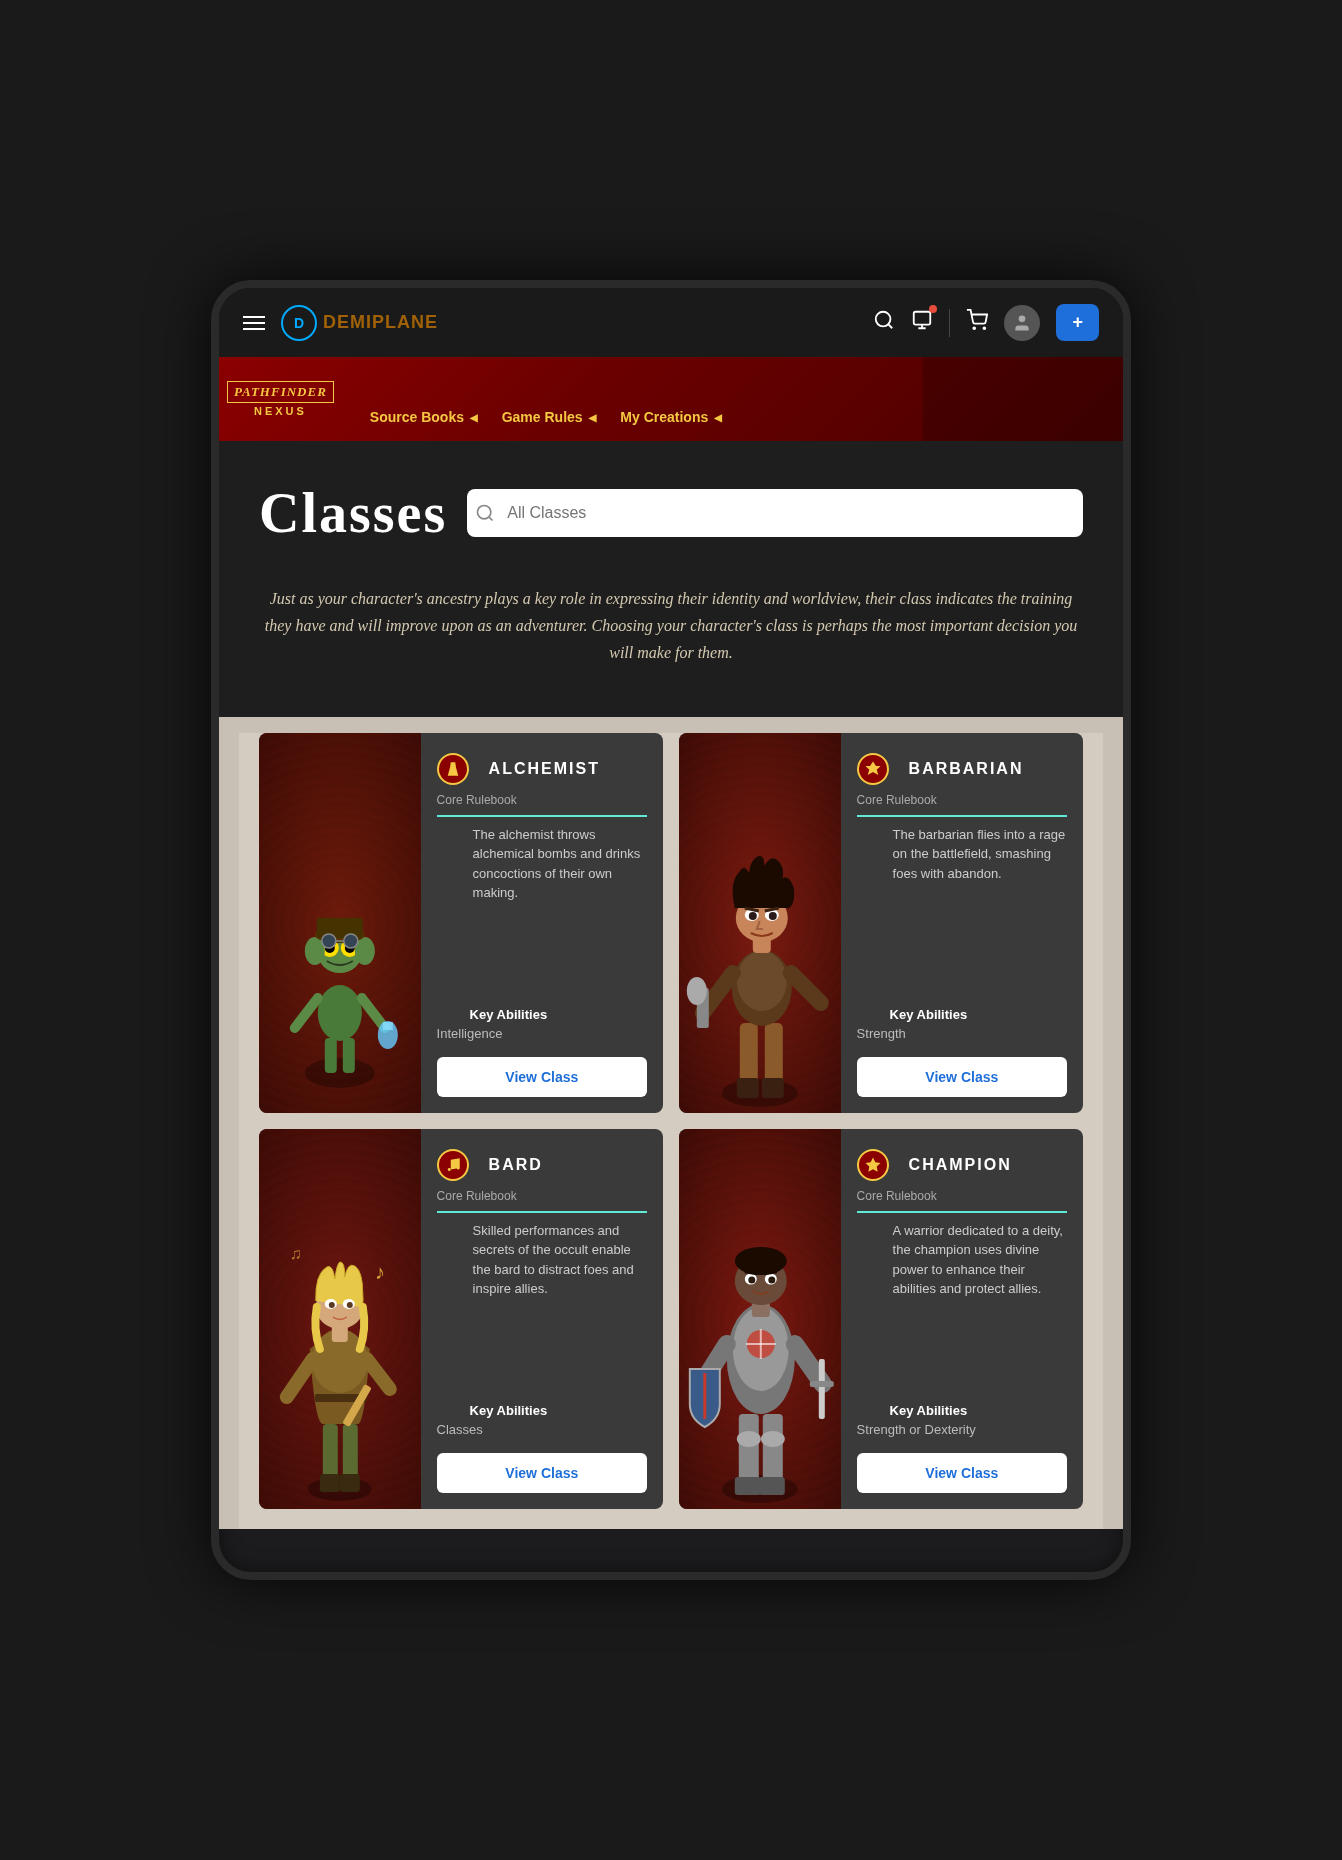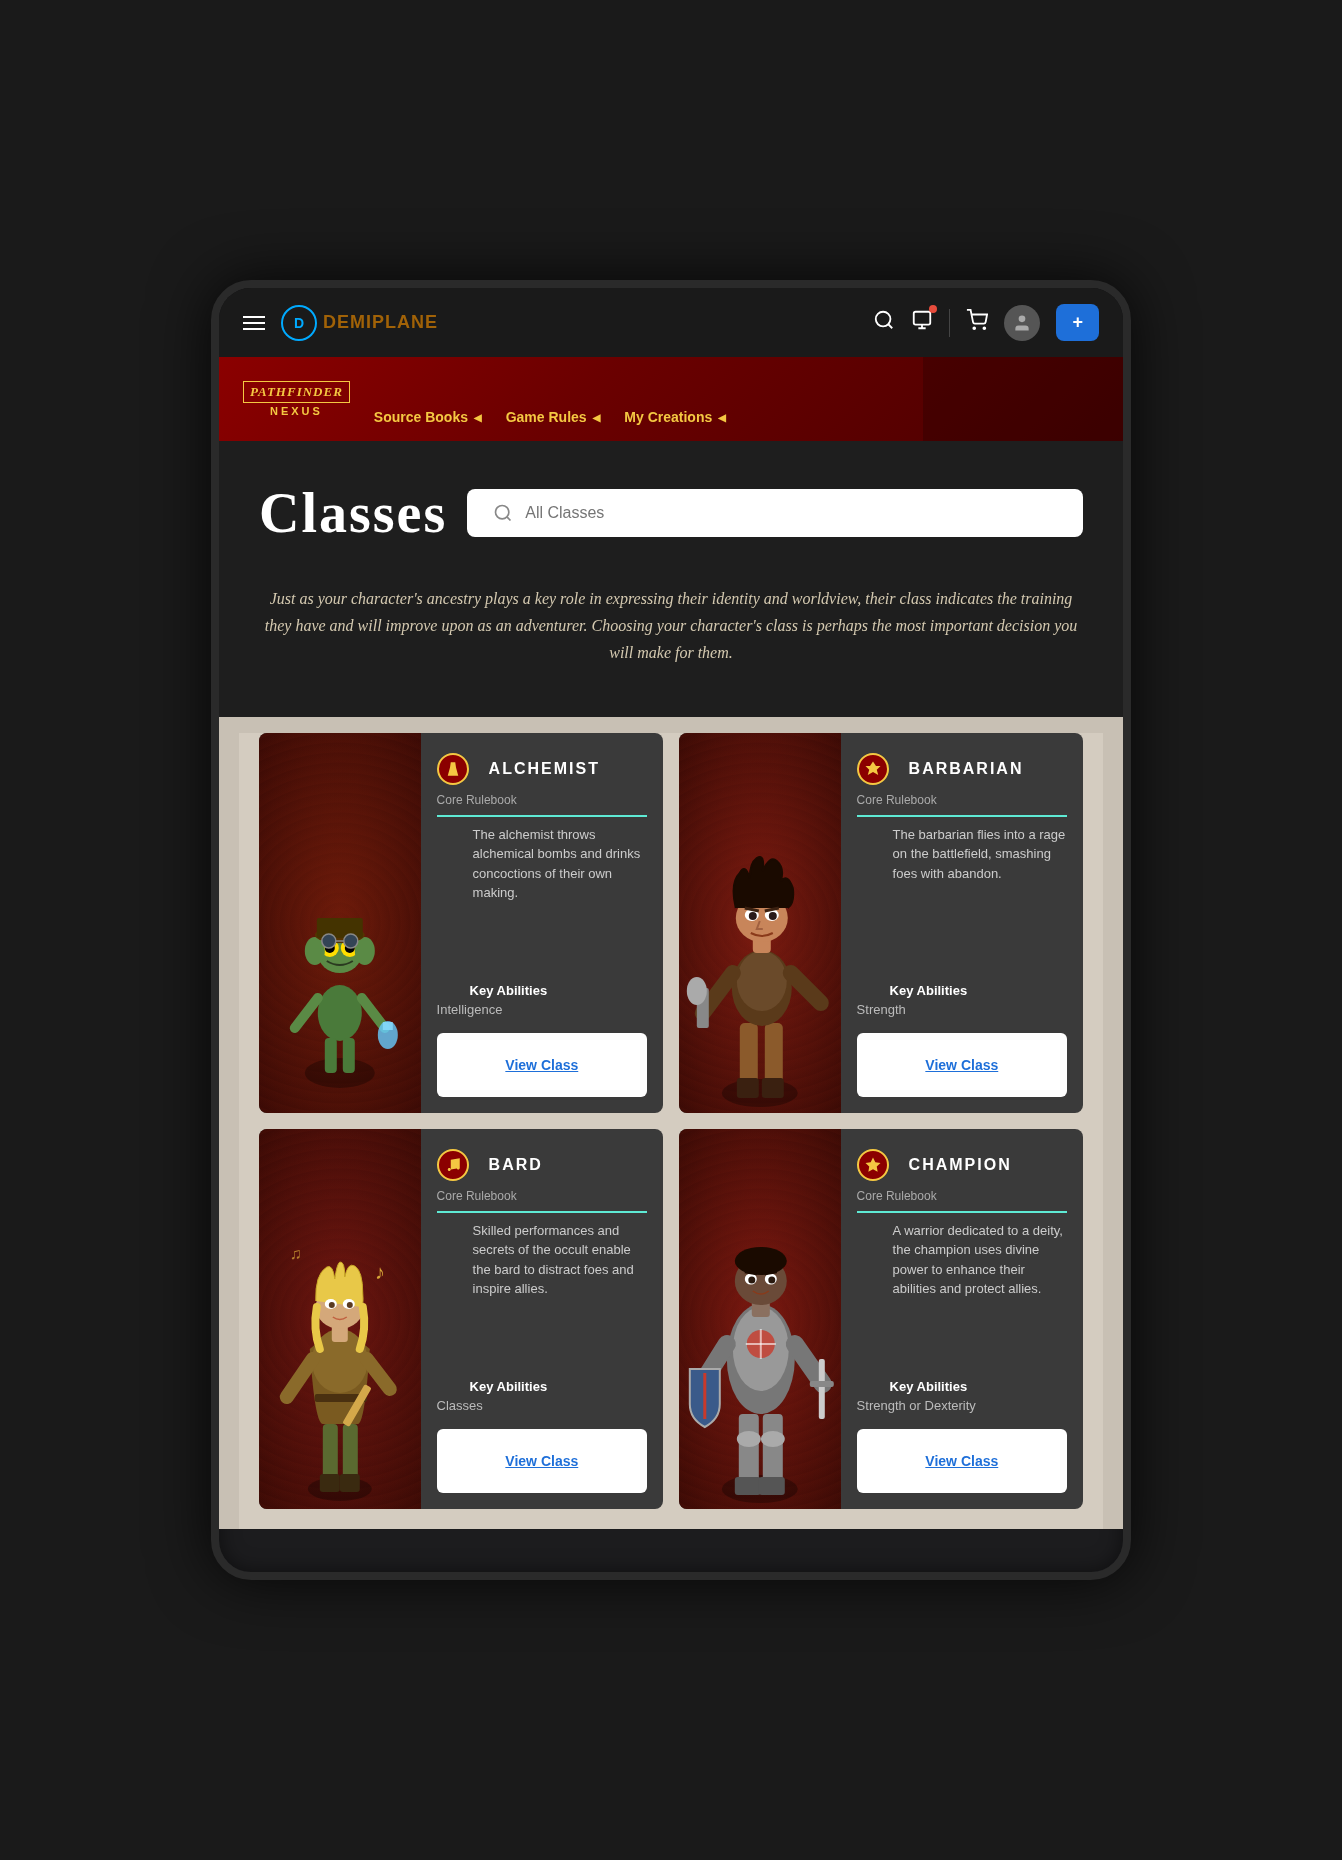--- a/index.html
+++ b/index.html
@@ -130,24 +130,24 @@
       border-radius: 8px;
       padding: 8px 16px;
       font-size: 18px;
       font-weight: bold;
       cursor: pointer;
     }
 
     
     .pathfinder-banner {
       background: linear-gradient(135deg, #8b0000 0%, #6b0000 40%, #4a0000 100%);
-      padding: 16px 24px;
-      display: flex;
-      align-items: center;
-      gap: 24px;
+      padding: 16px 8px;
+      display: flex;
+      align-items: center;
+      gap: 36px;
       position: relative;
       overflow: hidden;
     }
 
     .pathfinder-banner::before {
       content: '';
       position: absolute;
       right: 0;
       top: 0;
       width: 200px;
@@ -227,21 +227,21 @@
       text-transform: capitalize;
       letter-spacing: 2px;
     }
 
     .search-bar {
       flex: 1;
       background: white;
       border-radius: 8px;
       display: flex;
       align-items: center;
-      padding: 14px 26px;
+      padding: 14px 8px;
       gap: 12px;
     }
 
     .search-icon-svg {
       color: #888;
       font-size: 18px;
     }
 
     .search-input {
       border: none;
@@ -359,28 +359,27 @@
       font-size: 13px;
       color: #bbb;
       margin-bottom: 16px;
     }
 
     .view-class-btn {
       background: white;
       color: #1e6fd9;
       border: none;
       border-radius: 6px;
-      padding: 24px;
+      padding: 12px;
       font-size: 14px;
       font-weight: bold;
       font-family: sans-serif;
       cursor: pointer;
       text-align: center;
       width: 100%;
-      text-decoration: underline;
     }
 
     
     .art-placeholder {
       width: 100%;
       height: 100%;
       position: relative;
       overflow: hidden;
     }
 

